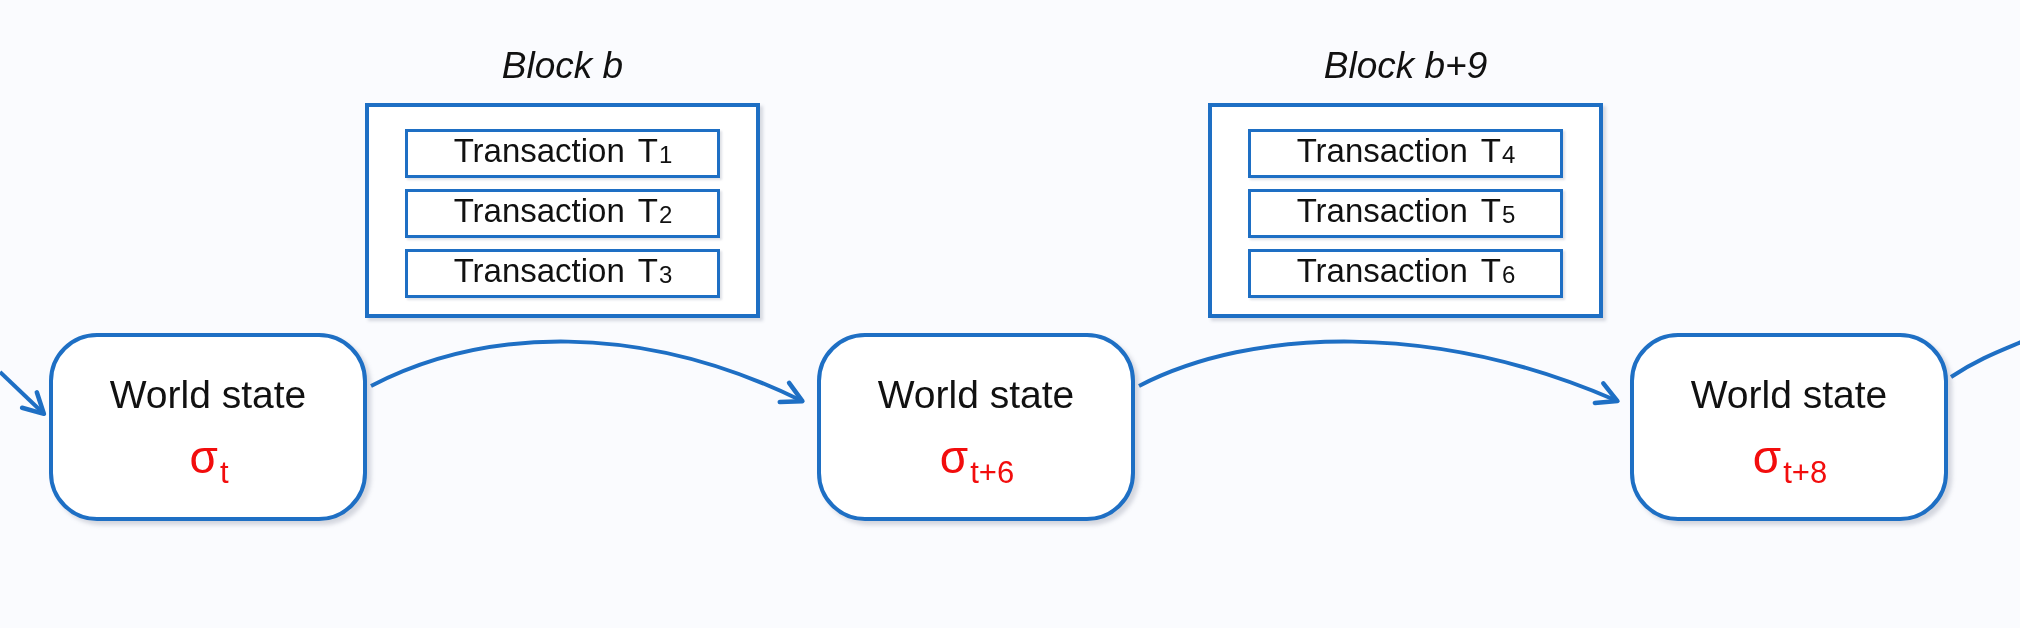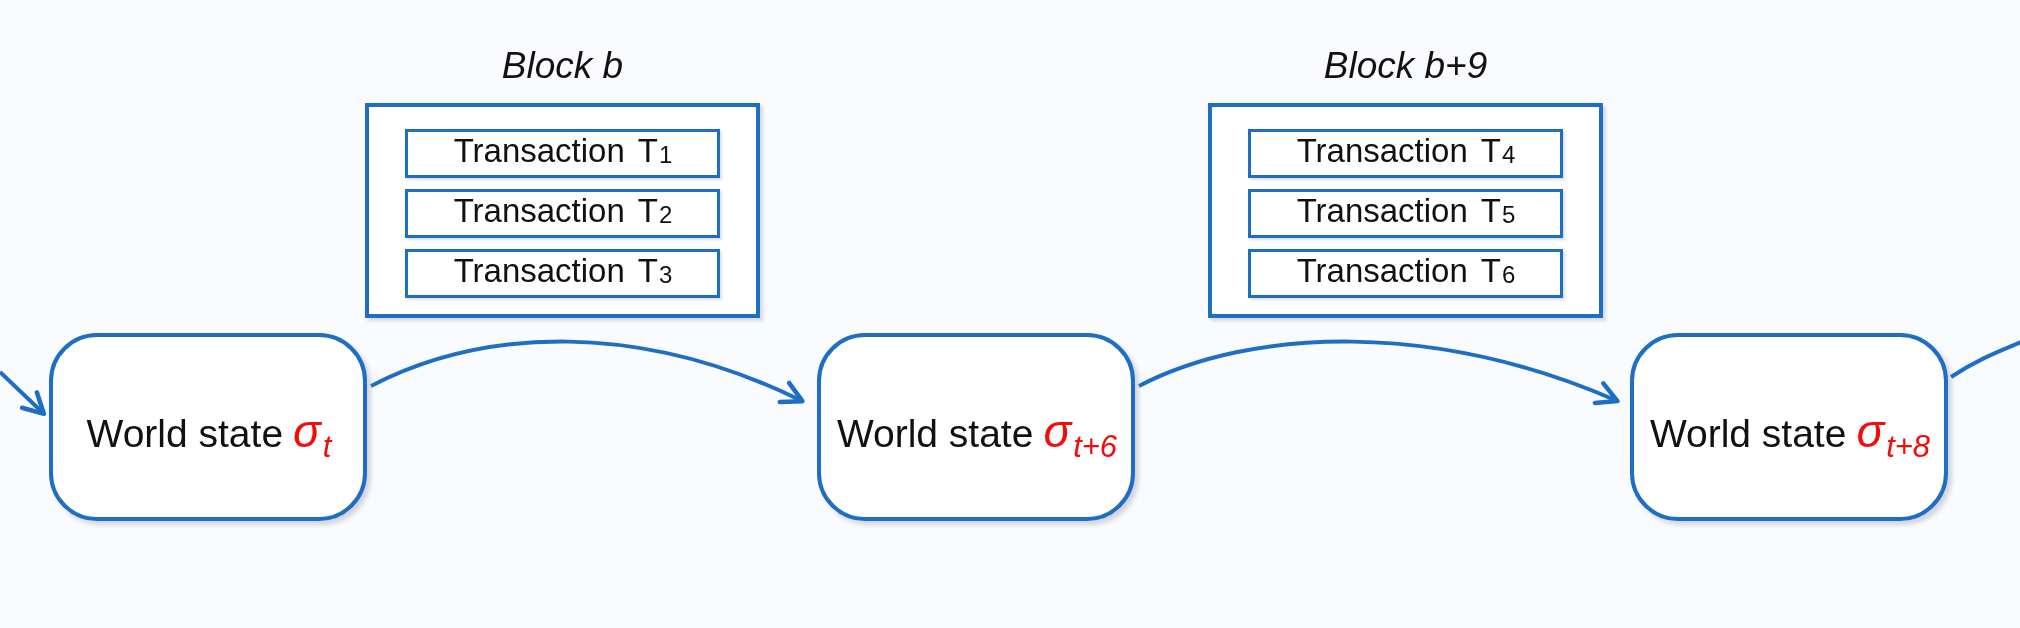--- a/index.html
+++ b/index.html
@@ -54,32 +54,31 @@
     position:relative;top:9px;left:1px;
   }
   
   .ws-box{
     position:absolute;
     top:333px;width:318px;height:188px;
     background:#ffffff;
     border:4px solid var(--accent-blue,#1e6fc4);
     border-radius:48px;
     box-shadow:4px 4px 4px rgba(110,120,140,0.28);
-    display:flex;flex-direction:row;align-items:center;justify-content:center;
+    display:flex;flex-direction:column;align-items:center;justify-content:center;
     padding-top:14px;gap:10px;
   }
   .ws-label{
     font-size:39px;color:var(--text-color,#111);
     line-height:42px;
   }
   .ws-sigma{
     color:var(--sigma-red,#f20d0d);
     font-size:46px;line-height:63px;
     white-space:nowrap;
-    font-style:italic;
   }
   .ws-sigma .sigma-sub{
     font-size:31px;
     position:relative;top:10px;left:2px;
   }
   
   .arrows{position:absolute;left:0;top:0;pointer-events:none;}
   .arrow{
     fill:none;
     stroke:var(--accent-blue,#1e6fc4);

